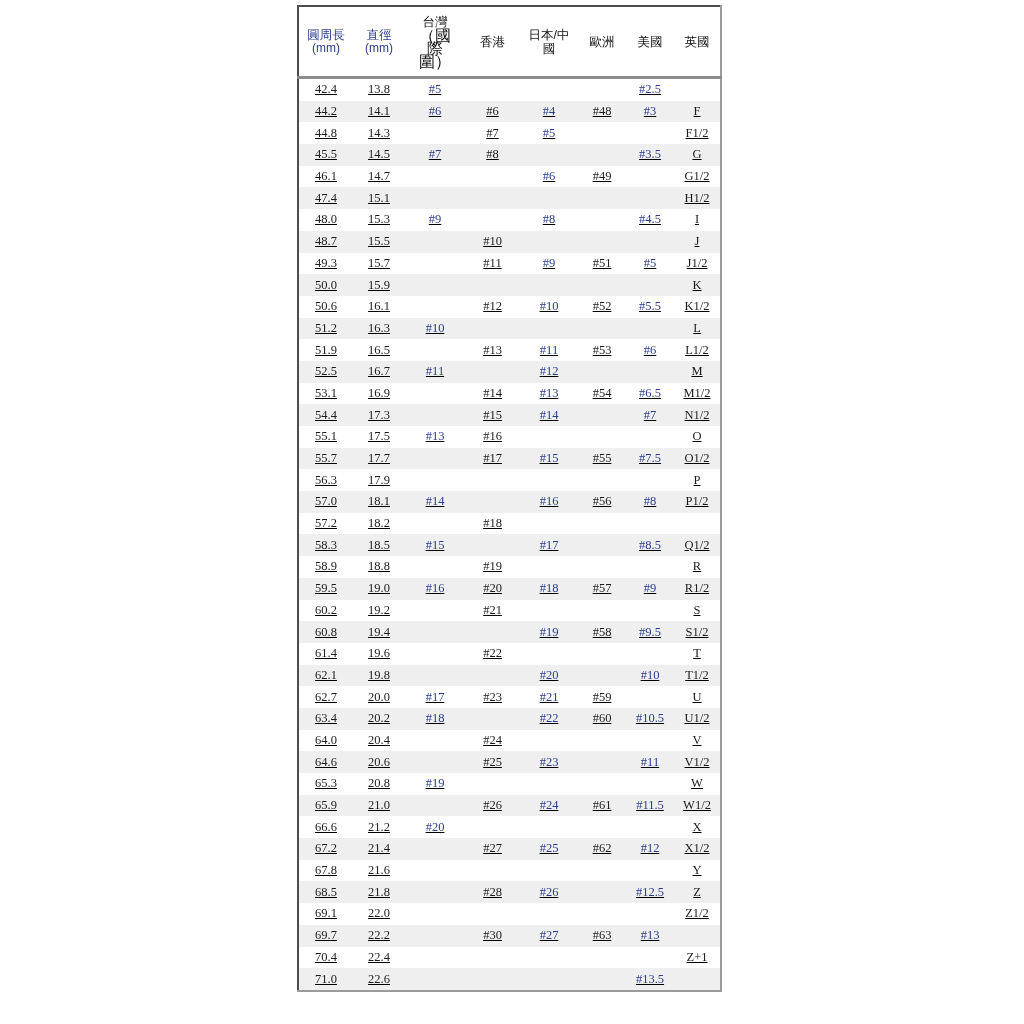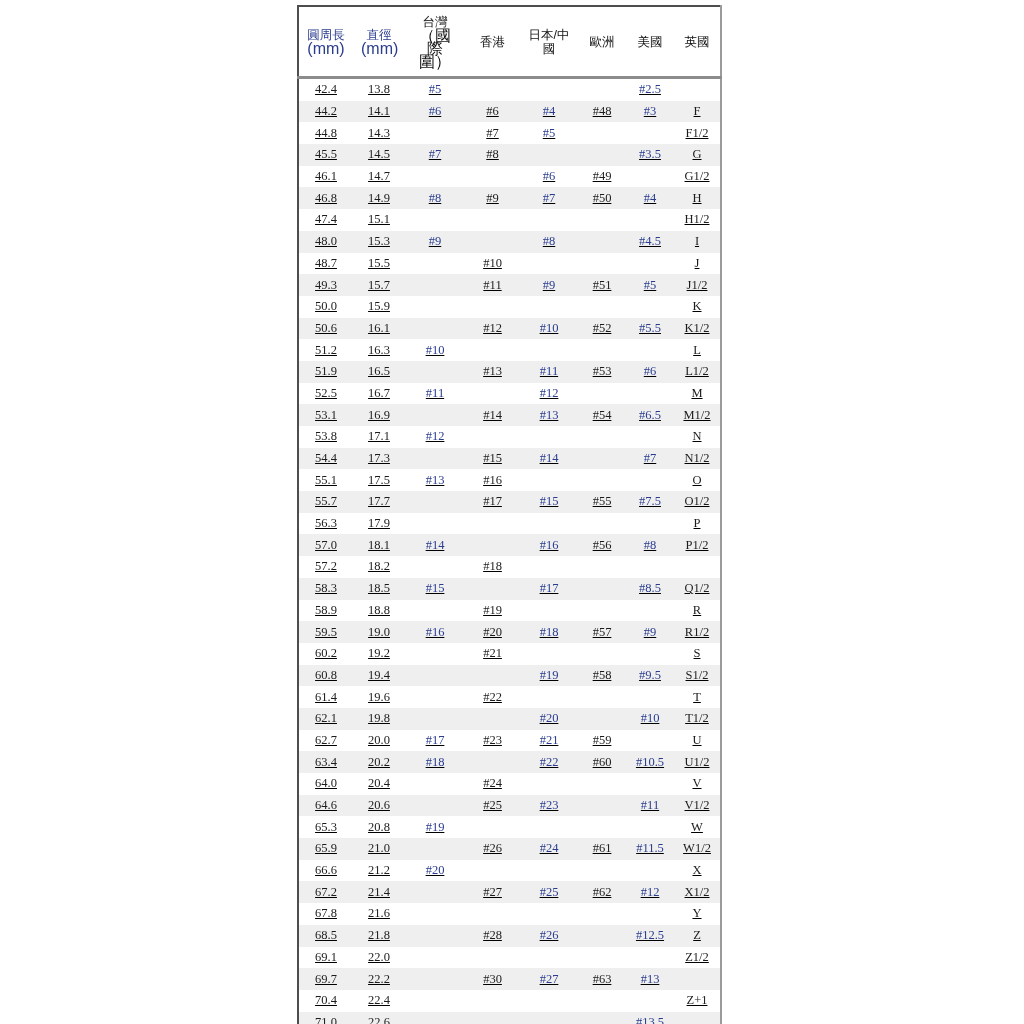--- a/index.html
+++ b/index.html
@@ -42,21 +42,21 @@
     font-family:"Liberation Sans", sans-serif;
     font-weight:normal;
     font-size:12.5px;
     color:#111;
     padding:8px;
     border-bottom:3px solid var(--sep);
     background:#ffffff;
   }
   thead th .hlabel{line-height:14px;}
   thead th .sub{line-height:13px;font-size:16px;}
-  thead th:nth-child(1) .sub, thead th:nth-child(2) .sub{font-size:16px;}
+  thead th:nth-child(1) .sub, thead th:nth-child(2) .sub{font-size:12px;}
   thead th.h-blue{color:var(--blue);}
   tbody td{
     height:21.7px;
     padding:0;
     text-align:center;
     vertical-align:middle;
     font-family:"Liberation Serif", serif;
     font-size:12.5px;
     color:var(--text);
     white-space:nowrap;
@@ -157,30 +157,20 @@
           <td>46.1</td>
           <td>14.7</td>
           <td class="v-blue"></td>
           <td></td>
           <td class="v-blue">#6</td>
           <td>#49</td>
           <td class="v-blue"></td>
           <td>G1/2</td>
         </tr>
         <tr>
-          <td>46.8</td>
-          <td>14.9</td>
-          <td class="v-blue">#8</td>
-          <td>#9</td>
-          <td class="v-blue">#7</td>
-          <td>#50</td>
-          <td class="v-blue">#4</td>
-          <td>H</td>
-        </tr>
-        <tr>
           <td>47.4</td>
           <td>15.1</td>
           <td class="v-blue"></td>
           <td></td>
           <td class="v-blue"></td>
           <td></td>
           <td class="v-blue"></td>
           <td>H1/2</td>
         </tr>
         <tr>
@@ -265,30 +255,20 @@
         </tr>
         <tr>
           <td>53.1</td>
           <td>16.9</td>
           <td class="v-blue"></td>
           <td>#14</td>
           <td class="v-blue">#13</td>
           <td>#54</td>
           <td class="v-blue">#6.5</td>
           <td>M1/2</td>
-        </tr>
-        <tr>
-          <td>53.8</td>
-          <td>17.1</td>
-          <td class="v-blue">#12</td>
-          <td></td>
-          <td class="v-blue"></td>
-          <td></td>
-          <td class="v-blue"></td>
-          <td>N</td>
         </tr>
         <tr>
           <td>54.4</td>
           <td>17.3</td>
           <td class="v-blue"></td>
           <td>#15</td>
           <td class="v-blue">#14</td>
           <td></td>
           <td class="v-blue">#7</td>
           <td>N1/2</td>

